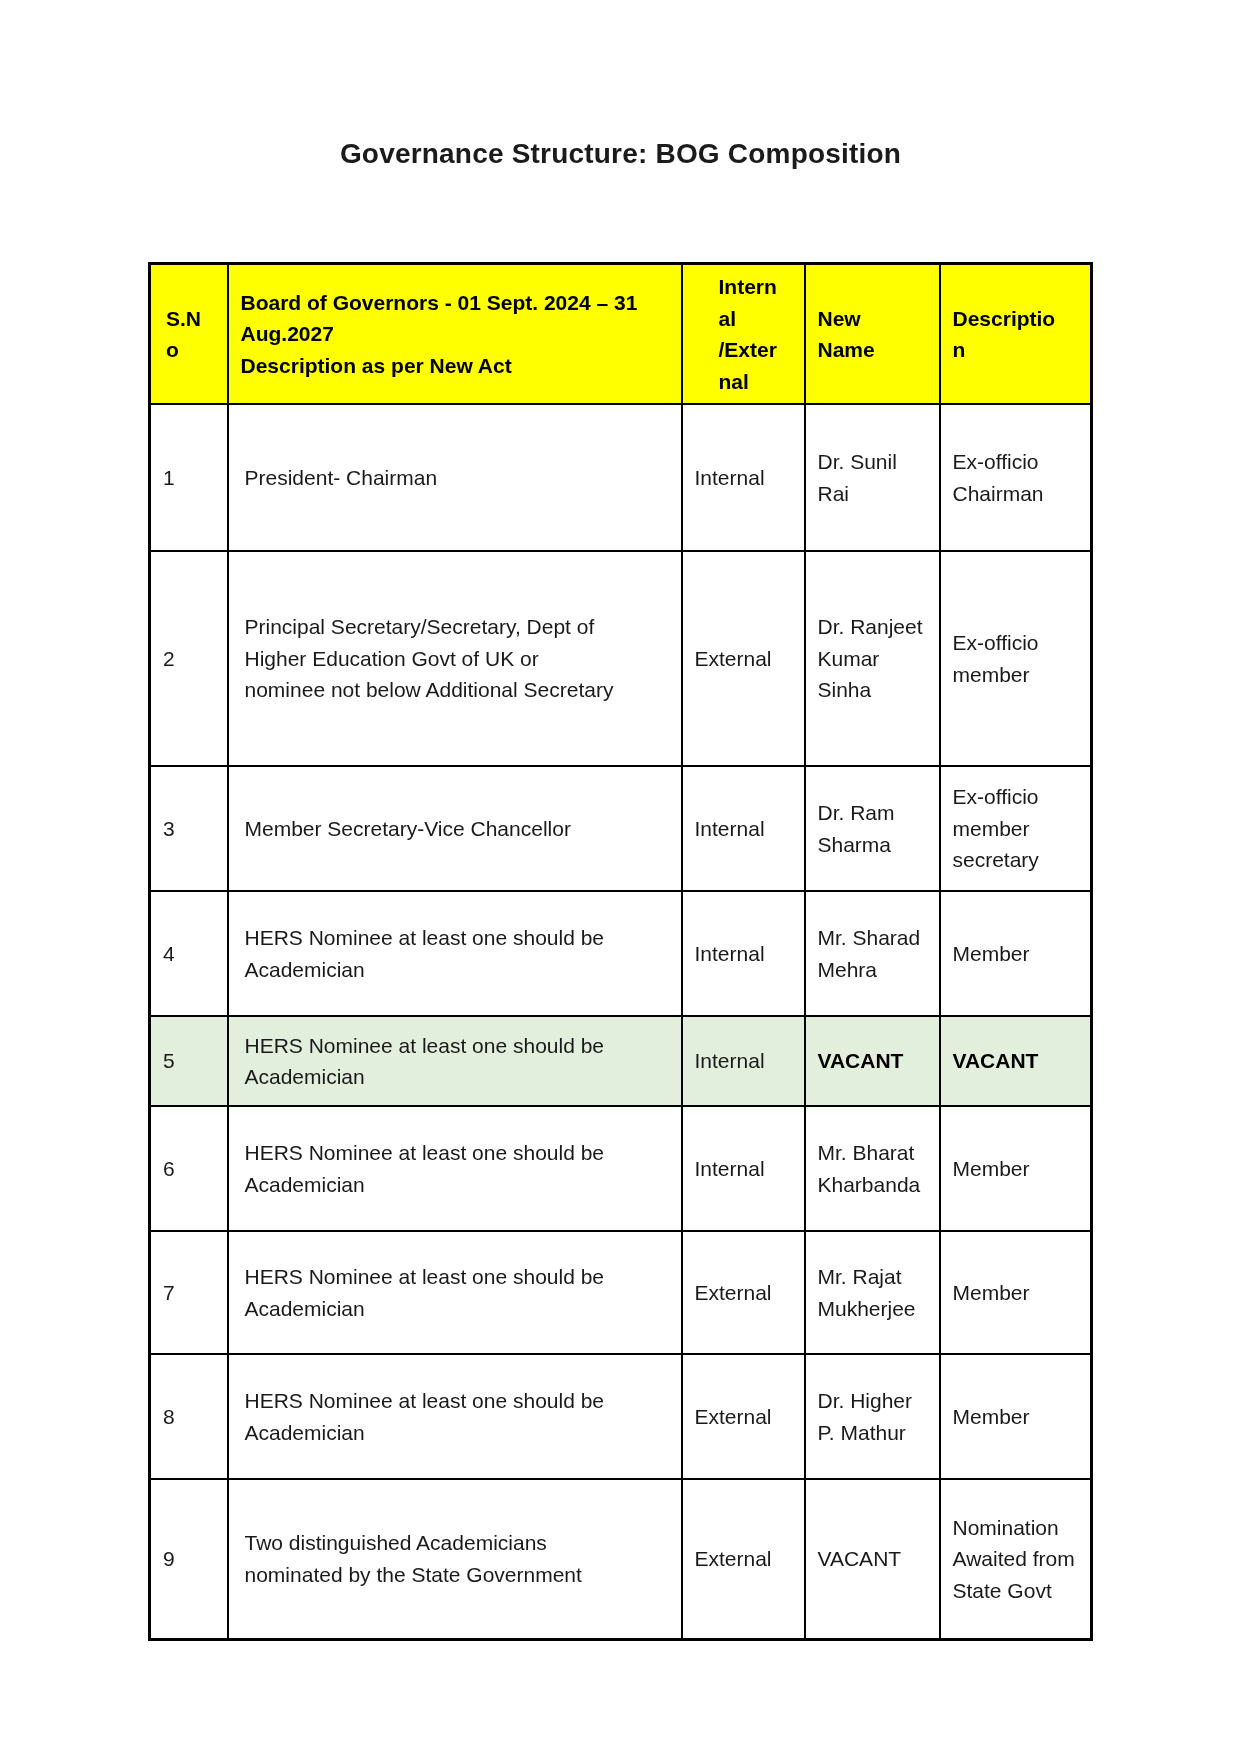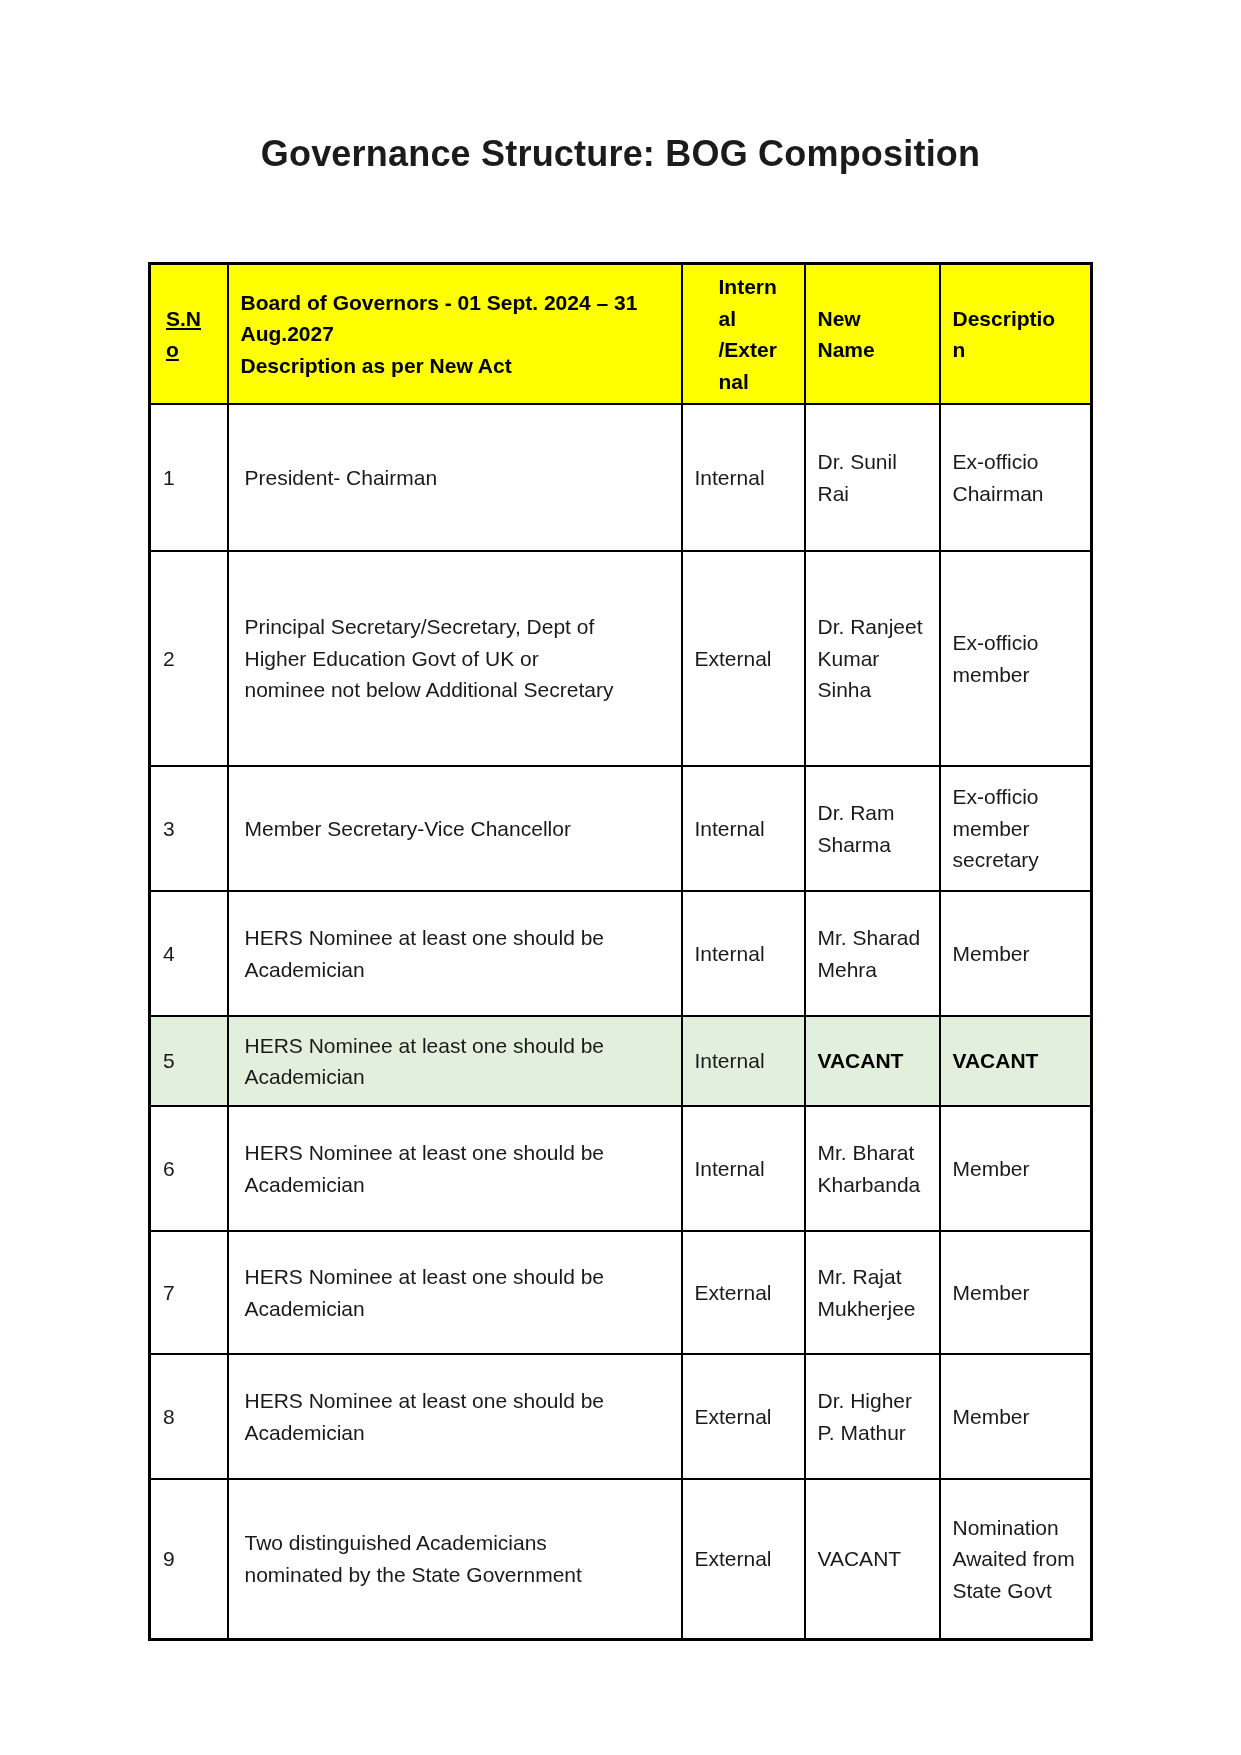--- a/index.html
+++ b/index.html
@@ -7,21 +7,21 @@
     width: 1241px;
     background: #ffffff;
     font-family: "Liberation Sans", sans-serif;
     color: #1a1a1a;
   }
   body { height: 1755px; overflow: hidden; }
 
   .page-title {
     padding-top: 137px;
     text-align: center;
-    font-size: 36px;
+    font-size: 28px;
     line-height: 34px;
     font-weight: 700;
     color: #1b1b1b;
     letter-spacing: 0.2px;
   }
 
   table.bog {
     margin: 91px auto 0 auto;
     width: 942px;
     table-layout: fixed;
@@ -43,21 +43,21 @@
     font-weight: 400;
     padding: 6px 12px;
     overflow-wrap: break-word;
     word-wrap: break-word;
   }
   thead th {
     background: var(--header-bg, #FFFF00);
     font-weight: 700;
     color: #000;
   }
-  th.col-sno  { padding: 6px 15px; word-break: break-all; text-decoration: underline; }
+  th.col-sno  { padding: 6px 15px; word-break: break-all; }
   th.col-bog  { padding-right: 17px; }
   th.col-ie   { padding-right: 26px; padding-left: 36px; }
   th.col-name { padding-right: 16px; }
   th.col-role { padding-right: 26px; margin-left: 36px; }
 
   td.d-desc { padding-right: 60px; padding-left: 16px; }
 
   tr.h-head { height: 103px; }
   tr.r-1 { height: 147px; }
   tr.r-2 { height: 215px; }

